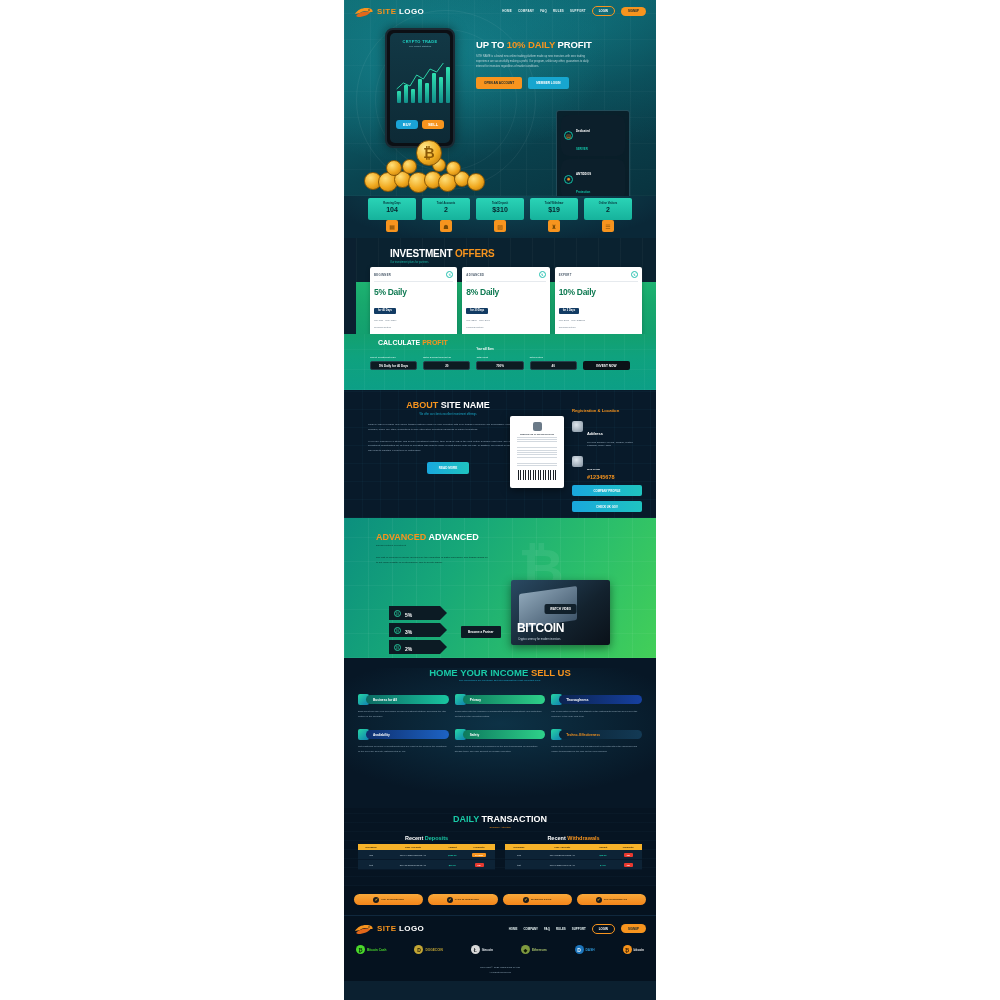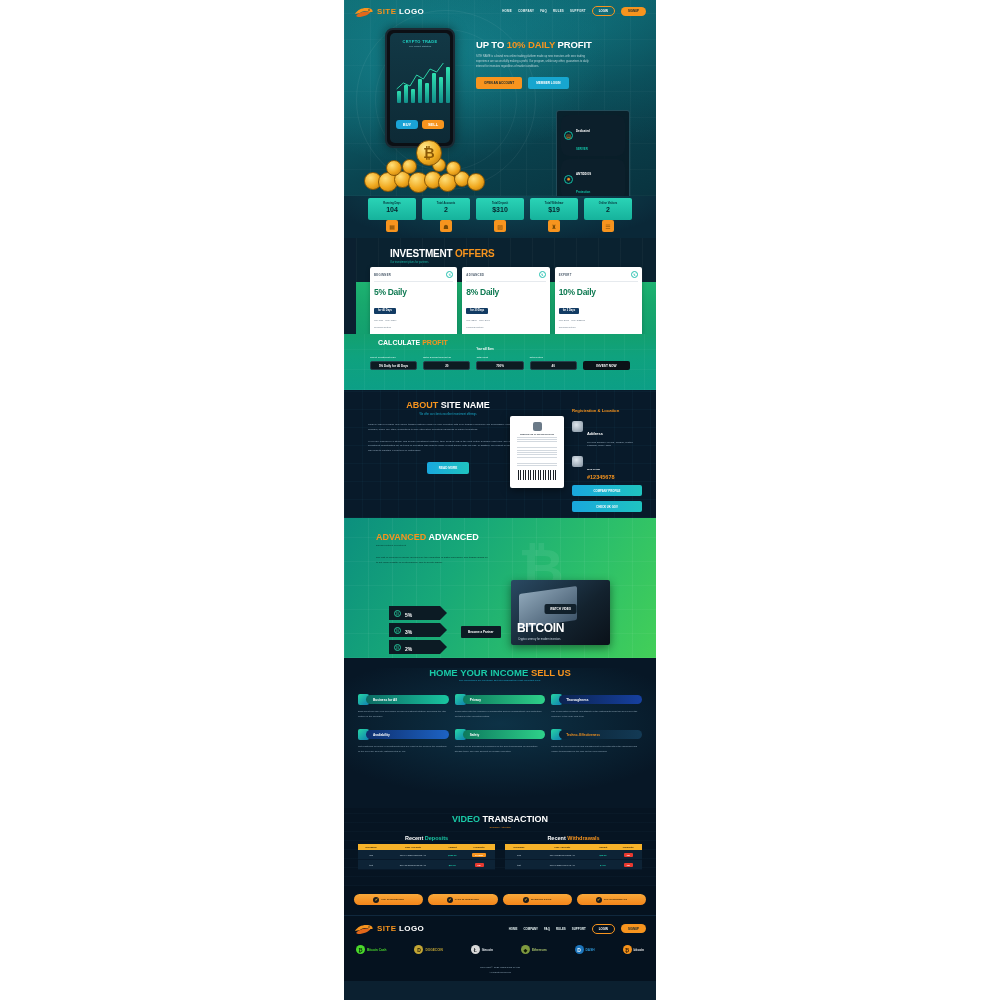--- a/index.html
+++ b/index.html
@@ -610,21 +610,21 @@
           <span class="gico"></span>
           <span class="gpill dark">Techno- Effectiveness</span>
         </div>
         <div class="gtext">Using in the developments and management of investments of the advanced and unique technologies in the race for the new horizons.</div>
       </div>
     </div>
   </section>
 
   <section class="trans">
     <div class="trans-h">
-      <span>VIDEO </span><span class="hl">TRANSACTION</span>
+      <span>DAILY </span><span class="hl">TRANSACTION</span>
     </div>
     <div class="trans-sub">Company Activities</div>
     <div class="tcols">
       <div class="tcol">
         <div class="tcol-h">
           <span>Recent </span><span class="hl">Deposits</span>
         </div>
         <table class="ttable">
           <tbody>
               <tr>

